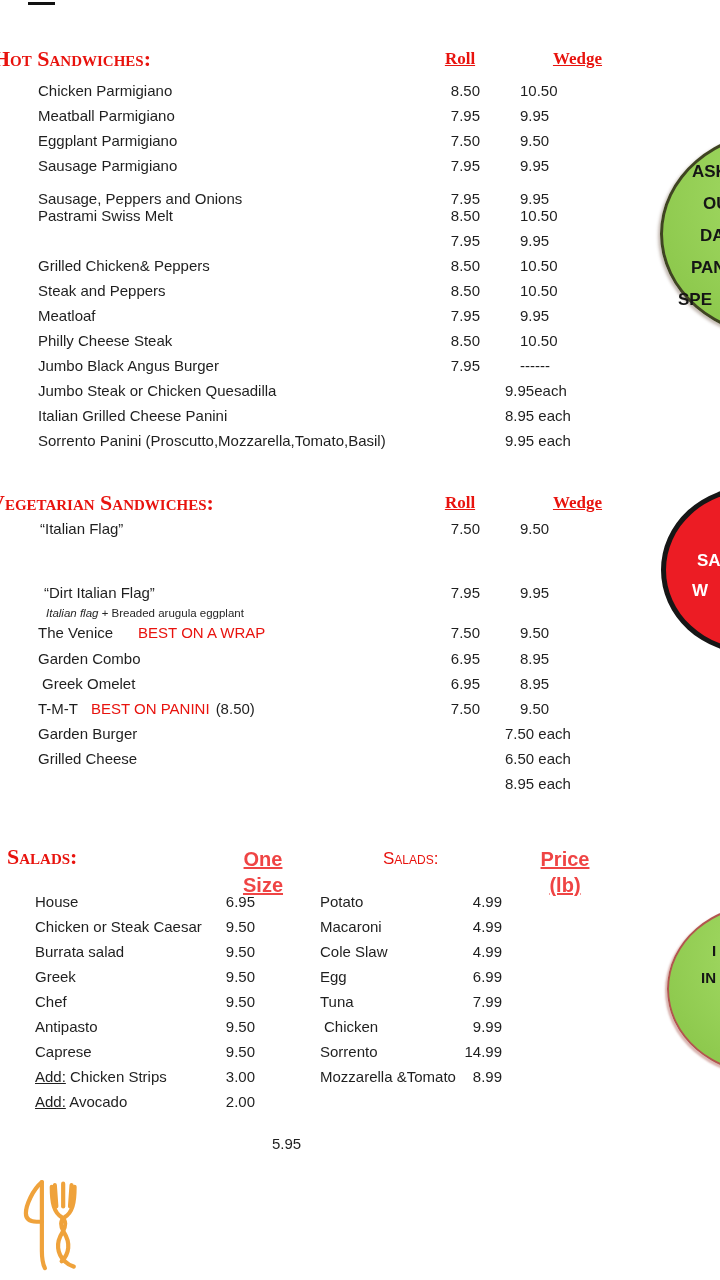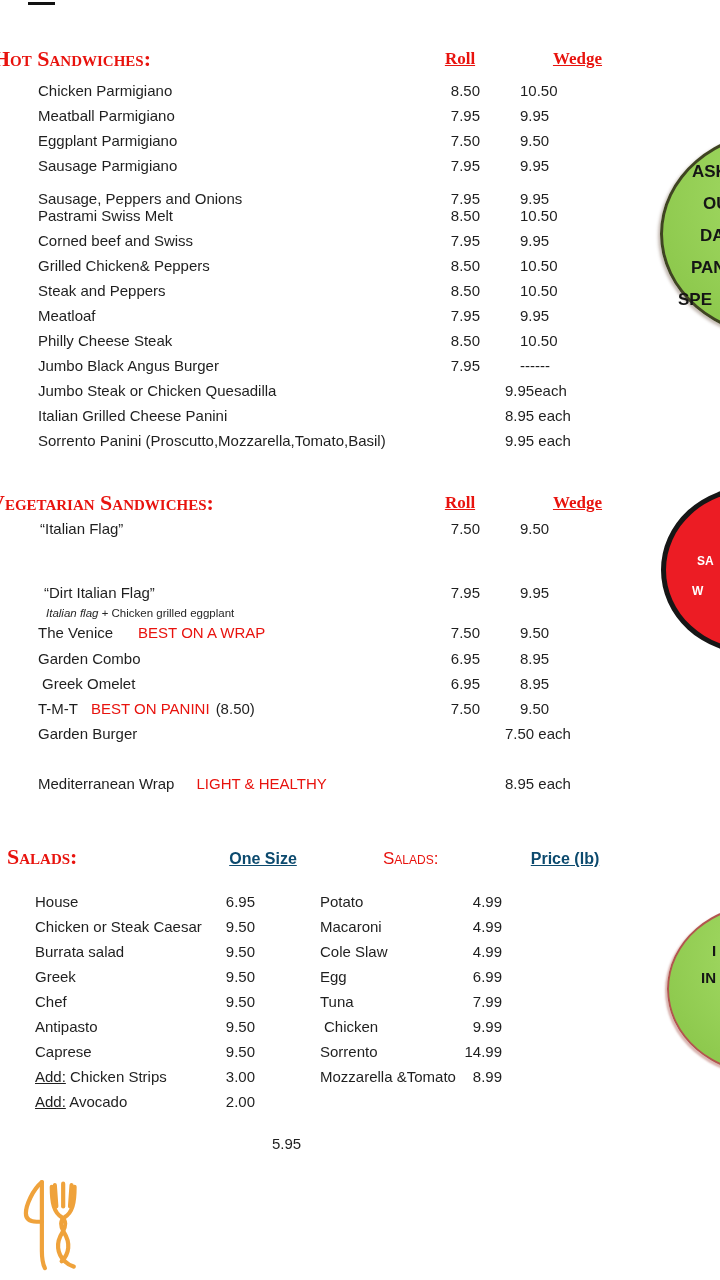--- a/index.html
+++ b/index.html
@@ -7,41 +7,41 @@
         font-family:"Liberation Sans",sans-serif;color:#1f1f1f;}
   .row{position:absolute;left:0;width:720px;height:25px;line-height:25px;font-size:15px;white-space:nowrap;}
   .nm{position:absolute;left:38px;white-space:nowrap;}
   .roll{position:absolute;left:400px;width:80px;text-align:right;}
   .wedge{position:absolute;left:520px;width:85px;text-align:left;}
   .each{position:absolute;left:505px;}
   .sec-title{position:absolute;font-family:"Liberation Serif",serif;font-variant:small-caps;
              font-weight:700;color:#e8130e;font-size:22px;line-height:26px;white-space:nowrap;}
   .colhdr{position:absolute;font-family:"Liberation Serif",serif;font-weight:700;color:#e8130e;
           font-size:17px;line-height:26px;text-decoration:underline;text-align:center;}
-  .colhdr2{position:absolute;font-weight:700;color:#0c4a6e;font-size:16px;line-height:26px;
+  .colhdr2{position:absolute;font-weight:700;color:#ef4444;font-size:20px;line-height:26px;
            text-decoration:underline;text-align:center;font-family:"Liberation Sans",sans-serif;}
   .saltitle2{position:absolute;font-variant:small-caps;color:#e8130e;font-size:17px;line-height:26px;}
   .red-note{color:#e8130e;}
   .desc{position:absolute;left:46px;font-size:11.5px;font-style:italic;line-height:16px;color:#262626;white-space:nowrap;}
   .desc .plain{font-style:normal;}
   .salnm{position:absolute;left:35px;}
   .salnm2{position:absolute;left:320px;}
   .salpr{position:absolute;left:190px;width:65px;text-align:right;}
   .salpr2{position:absolute;left:452px;width:50px;text-align:right;}
   .underline{text-decoration:underline;}
   .soup-label{position:absolute;left:0;color:#e8130e;font-weight:700;font-size:16px;}
   .soup-price{position:absolute;left:272px;font-size:15px;color:#1f1f1f;}
   .badge{position:absolute;border-radius:50%;}
   .badge-green{background:radial-gradient(ellipse at 65% 30%, #b2e07a 0%, #9ad35b 45%, #85c244 100%);
                border:3px solid #3f4422;box-shadow:-2px 2px 3px rgba(90,60,40,.35);}
   .badge-red{background:#ec1c24;border:5px solid #161616;}
   .badge-green2{background:radial-gradient(ellipse at 65% 30%, #b2e07a 0%, #9ad35b 45%, #85c244 100%);
                 border:2px solid #b2554f;box-shadow:-2px 2px 2px rgba(160,70,60,.4);}
   .badge-line{position:absolute;font-weight:700;font-size:17px;line-height:20px;color:#151515;white-space:nowrap;}
-  .badge-line-white{position:absolute;font-weight:700;font-size:12px;line-height:20px;color:#ffffff;white-space:nowrap;}
+  .badge-line-white{position:absolute;font-weight:700;font-size:17px;line-height:20px;color:#ffffff;white-space:nowrap;}
   .top-mark{position:absolute;left:28px;top:2px;width:27px;height:3px;background:#111111;}
   .logo{position:absolute;left:16px;top:1177px;width:70px;height:94px;}
 </style>
 </head>
 <body>
 
 <div id="page">
 
   <div class="top-mark"></div>
 
@@ -73,21 +73,20 @@
       <span class="nm">Sausage, Peppers and Onions</span>
       <span class="roll">7.95</span>
       <span class="wedge">9.95</span>
     </div>
   <div class="row" style="top:203px">
       <span class="nm">Pastrami Swiss Melt</span>
       <span class="roll">8.50</span>
       <span class="wedge">10.50</span>
     </div>
   <div class="row" style="top:228px">
-      <span class="nm">Corned beef and Swiss</span>
       <span class="roll">7.95</span>
       <span class="wedge">9.95</span>
     </div>
   <div class="row" style="top:253px">
       <span class="nm">Grilled Chicken&amp; Peppers</span>
       <span class="roll">8.50</span>
       <span class="wedge">10.50</span>
     </div>
   <div class="row" style="top:278px">
       <span class="nm">Steak and Peppers</span>
@@ -130,21 +129,21 @@
   <div class="row" style="top:516px">
       <span class="nm" style="left:40px">“Italian Flag”</span>
       <span class="roll">7.50</span>
       <span class="wedge">9.50</span>
     </div>
   <div class="row" style="top:580px">
       <span class="nm" style="left:44px">“Dirt Italian Flag”</span>
       <span class="roll">7.95</span>
       <span class="wedge">9.95</span>
     </div>
-  <div class="desc" style="top:605px"><span>Italian flag +</span><span class="plain"> Chicken grilled eggplant</span></div>
+  <div class="desc" style="top:605px"><span>Italian flag +</span><span class="plain"> Breaded arugula eggplant</span></div>
   <div class="row" style="top:620px">
       <span class="nm"><span>The Venice</span><span class="red-note" style="margin-left:25px">BEST ON A WRAP</span></span>
       <span class="roll">7.50</span>
       <span class="wedge">9.50</span>
     </div>
   <div class="row" style="top:646px">
       <span class="nm">Garden Combo</span>
       <span class="roll">6.95</span>
       <span class="wedge">8.95</span>
     </div>
@@ -156,22 +155,25 @@
   <div class="row" style="top:696px">
       <span class="nm"><span>T-M-T</span><span class="red-note" style="margin-left:13px">BEST ON PANINI</span><span style="margin-left:6px">(8.50)</span></span>
       <span class="roll">7.50</span>
       <span class="wedge">9.50</span>
     </div>
 
   <div class="row" style="top:721px">
       <span class="nm">Garden Burger</span>
       <span class="each">7.50 each</span>
     </div>
+  <div class="row" style="top:746px">
+      <span class="nm">Grilled Cheese</span>
+      <span class="each">6.50 each</span>
+    </div>
   <div class="row" style="top:771px">
-      <span class="nm"><span>Mediterranean Wrap</span><span class="red-note" style="margin-left:22px">LIGHT &amp; HEALTHY</span></span>
       <span class="each">8.95 each</span>
     </div>
 
   <div class="sec-title" style="left:7px;top:844px;">Salads:</div>
   <div class="colhdr2" style="left:223px;top:846px;width:80px;">One Size</div>
   <div class="saltitle2" style="left:383px;top:846px;">Salads:</div>
   <div class="colhdr2" style="left:525px;top:846px;width:80px;">Price (lb)</div>
 
   <div class="row" style="top:889px">
       <span class="salnm">House</span>

